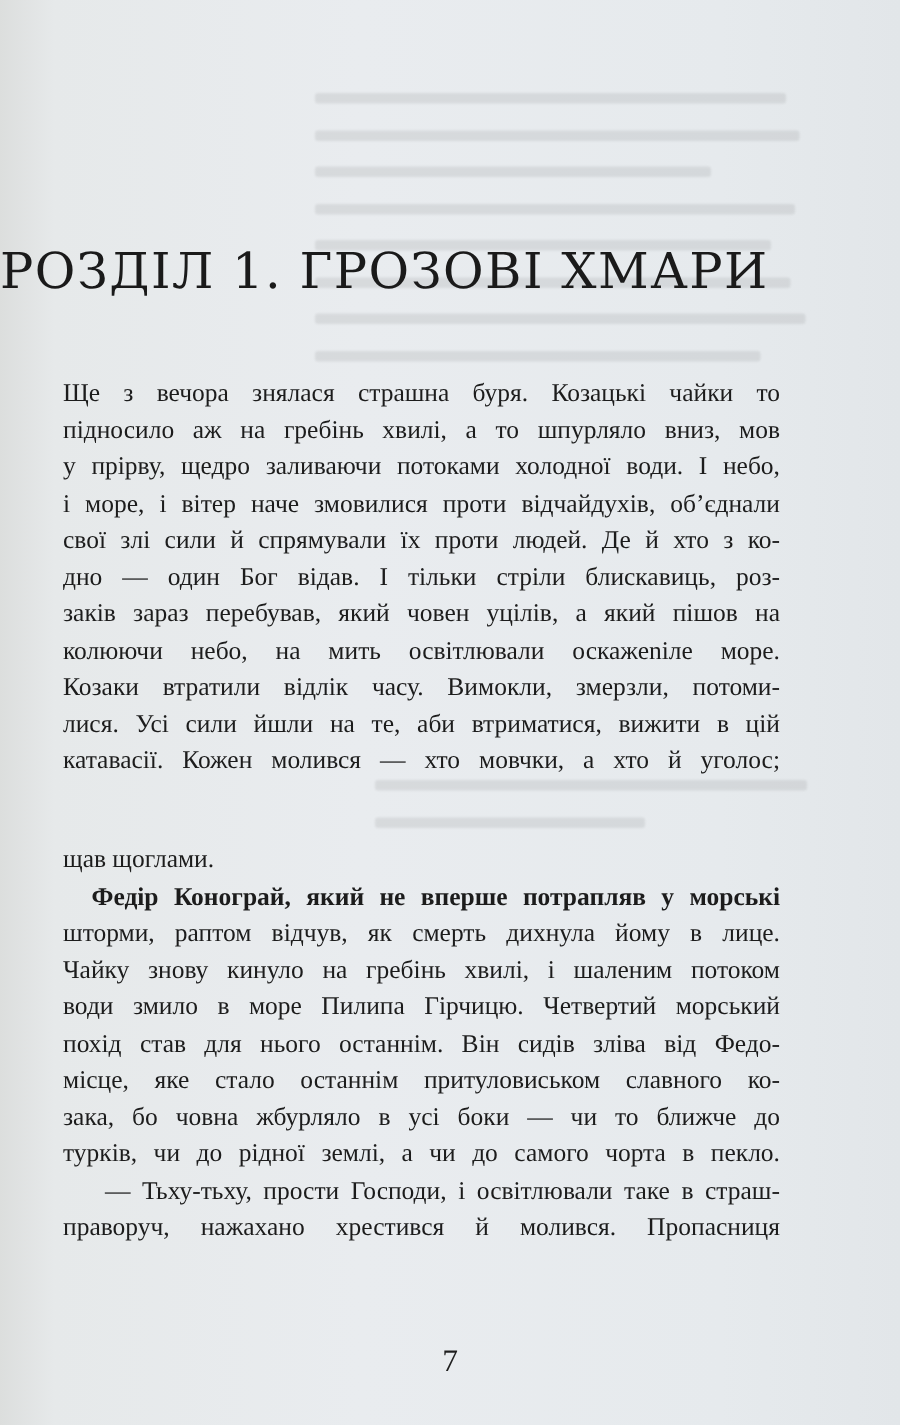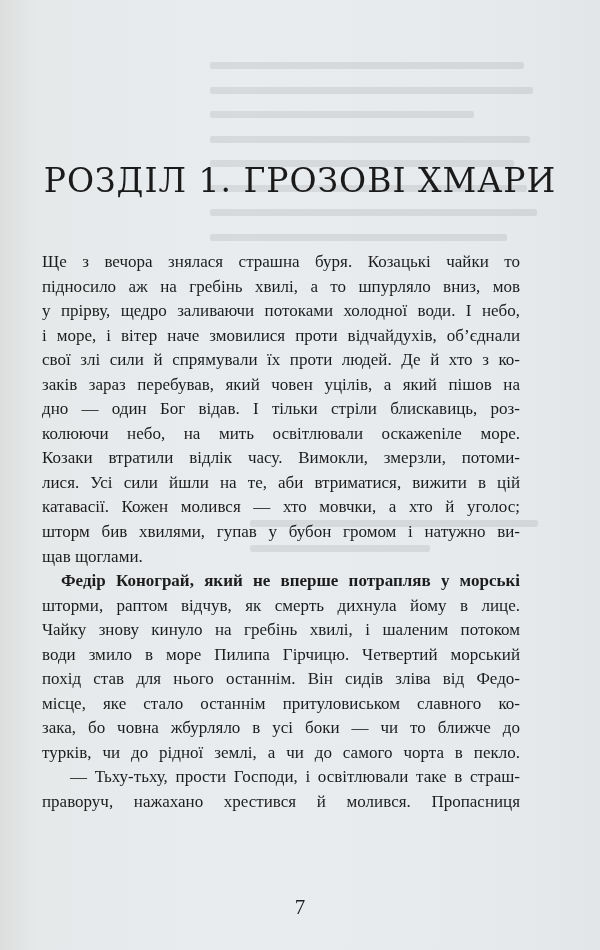--- a/index.html
+++ b/index.html
@@ -13,34 +13,34 @@
   .bleed {
     position: absolute; left: 210px; top: 62px; width: 330px;
     opacity: 0.10; filter: blur(0.6px);
   }
   .bleed div {
     height: 7px; background: #444; margin-bottom: 17.5px; border-radius: 2px;
   }
   .bleed2 { left: 250px; top: 520px; width: 300px; }
   .heading {
     position: absolute; left: 0; right: 0; top: 161px;
-    text-align: center;
+    text-align: left;
     font-family: "DejaVu Serif", "Liberation Serif", serif;
     font-size: 33px; letter-spacing: 1px; font-weight: normal;
     color: #1a1a1a; margin: 0;
   }
   .body-text {
     position: absolute; left: 42px; top: 250px; width: 478px;
     font-size: 17px; line-height: 24.55px;
   }
   .line {
     display: block; white-space: nowrap;
     text-align: justify; text-align-last: justify;
   }
-  .line.last { text-align-last: left; }
+  .line.last { text-align-last: left; margin-top: 41px; }
   .line.indent { padding-left: 19px; font-weight: bold; }
   .line.indent2 { padding-left: 28px; }
   .page-number {
     position: absolute; left: 0; right: 0; top: 895px;
     text-align: center; font-size: 21px; color: #1e1e1e;
   }
 </style>
 </head>
 <body>
 
@@ -62,27 +62,26 @@
   </div>
 
   <h1 class="heading">РОЗДІЛ 1. ГРОЗОВІ ХМАРИ</h1>
 
   <div class="body-text">
     <span class="line">Ще з вечора знялася страшна буря. Козацькі чайки то</span>
     <span class="line">підносило аж на гребінь хвилі, а то шпурляло вниз, мов</span>
     <span class="line">у прірву, щедро заливаючи потоками холодної води. І небо,</span>
     <span class="line">і море, і вітер наче змовилися проти відчайдухів, об’єднали</span>
     <span class="line">свої злі сили й спрямували їх проти людей. Де й хто з ко-</span>
+    <span class="line">дно — один Бог відав. І тільки стріли блискавиць, роз-</span>
     <span class="line">заків зараз перебував, який човен уцілів, а який пішов на</span>
-    <span class="line">дно — один Бог відав. І тільки стріли блискавиць, роз-</span>
     <span class="line">колюючи небо, на мить освітлювали оскажеnіле море.</span>
     <span class="line">Козаки втратили відлік часу. Вимокли, змерзли, потоми-</span>
     <span class="line">лися. Усі сили йшли на те, аби втриматися, вижити в цій</span>
     <span class="line">катавасії. Кожен молився — хто мовчки, а хто й уголос;</span>
-    <span class="line">шторм бив хвилями, гупав у бубон громом і натужно ви-</span>
     <span class="line last">щав щоглами.</span>
     <span class="line indent">Федір Конограй, який не вперше потрапляв у морські</span>
     <span class="line">шторми, раптом відчув, як смерть дихнула йому в лице.</span>
     <span class="line">Чайку знову кинуло на гребінь хвилі, і шаленим потоком</span>
     <span class="line">води змило в море Пилипа Гірчицю. Четвертий морський</span>
     <span class="line">похід став для нього останнім. Він сидів зліва від Федо-</span>
     <span class="line">місце, яке стало останнім притуловиськом славного ко-</span>
     <span class="line">зака, бо човна жбурляло в усі боки — чи то ближче до</span>
     <span class="line">турків, чи до рідної землі, а чи до самого чорта в пекло.</span>
     <span class="line indent2">— Тьху-тьху, прости Господи, і освітлювали таке в страш-</span>

